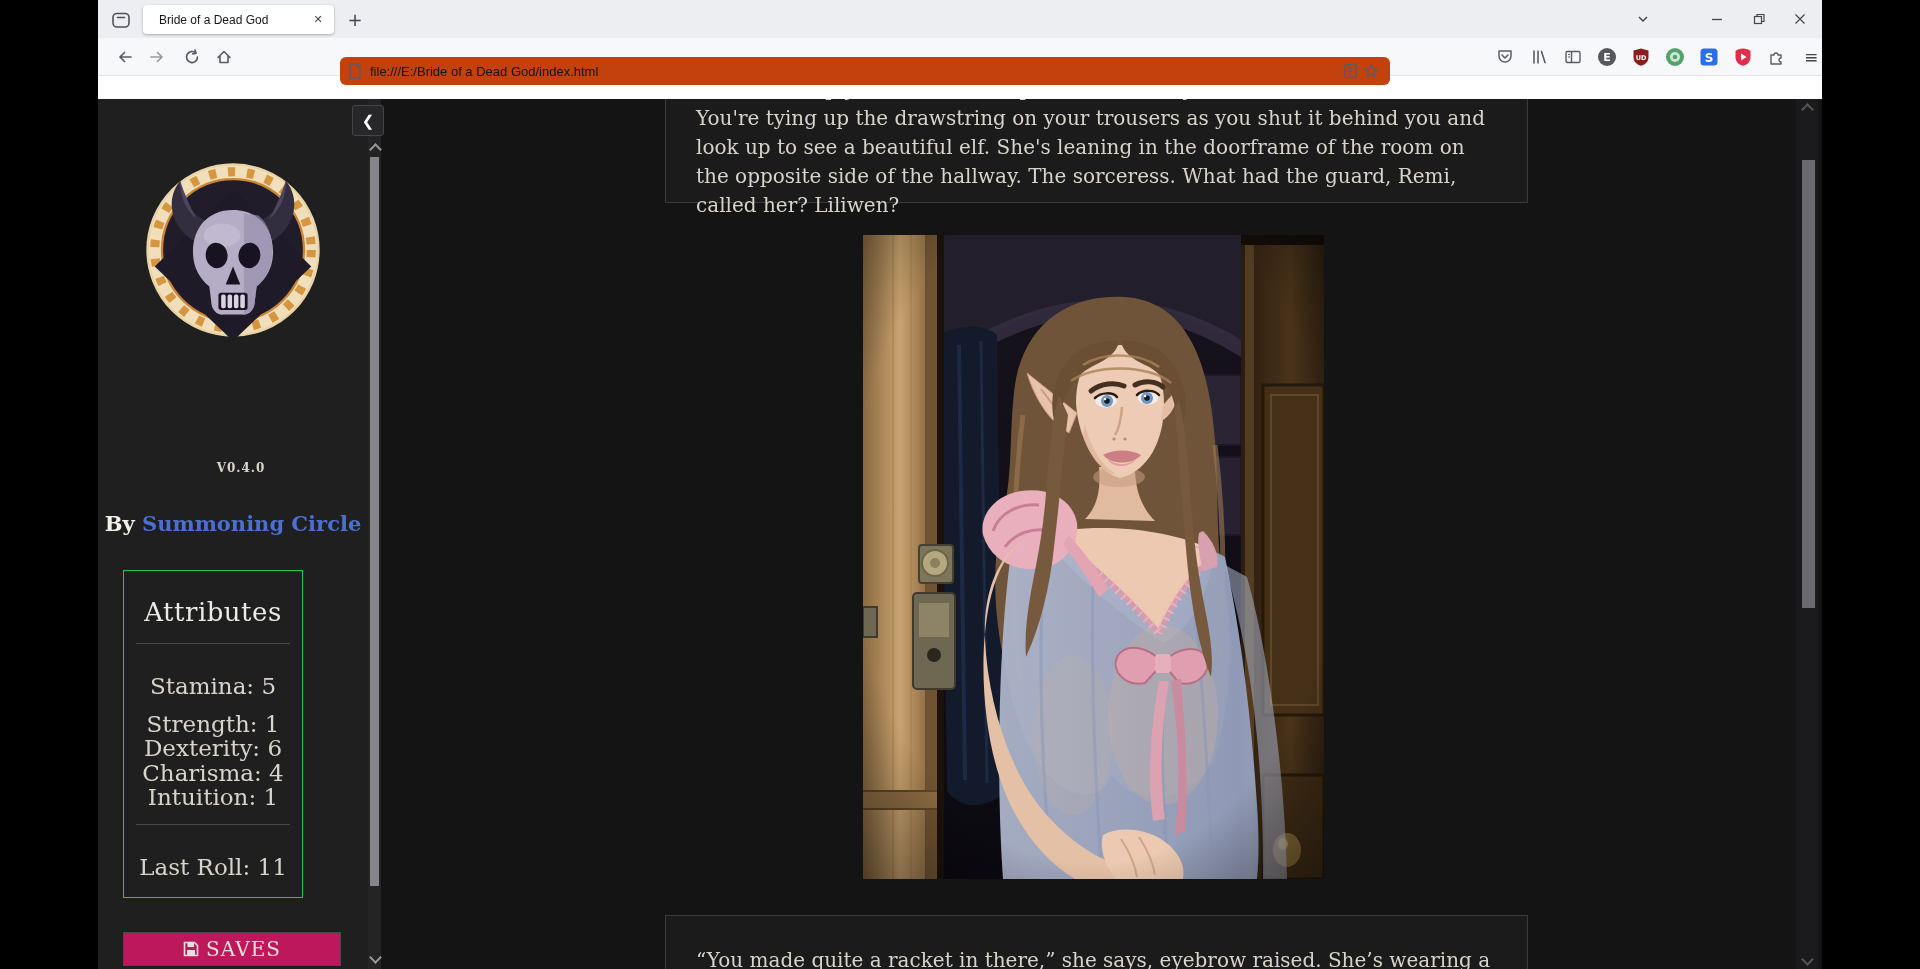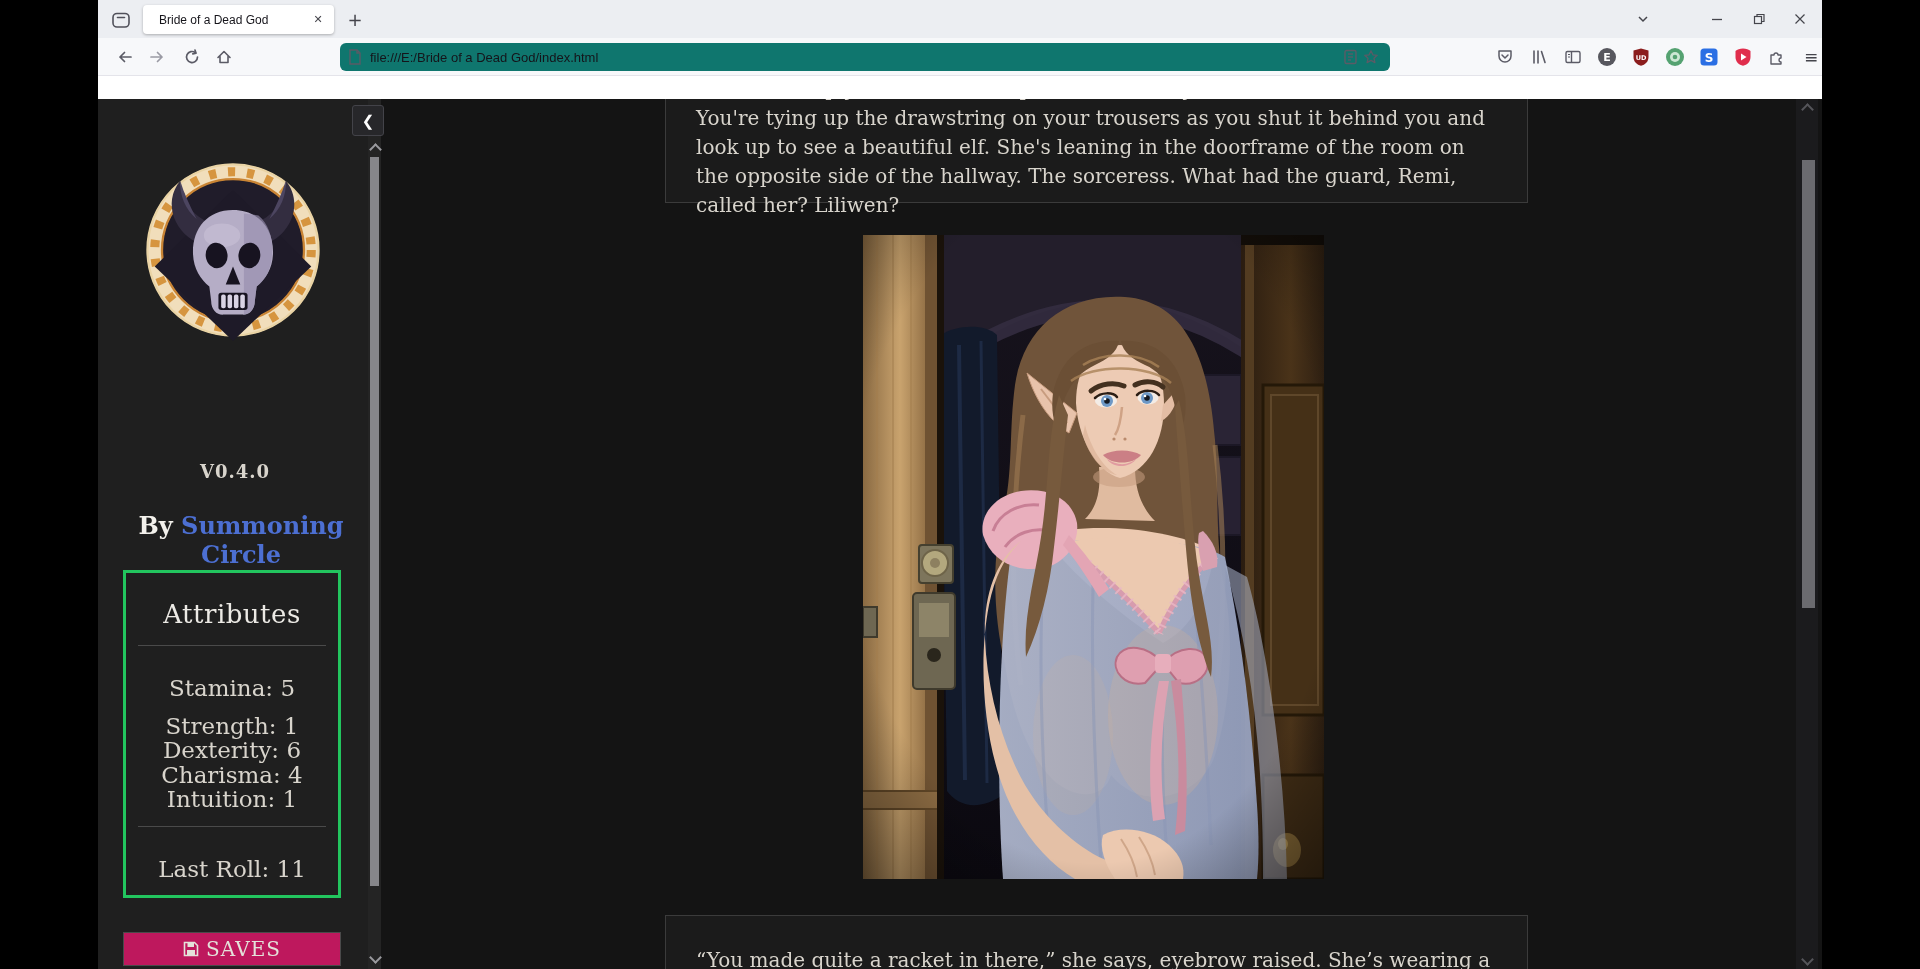--- a/index.html
+++ b/index.html
@@ -10,37 +10,37 @@
   #window{left:98px;top:0;width:1724px;height:969px;background:#fff;}
   
   #titlebar{left:0;top:0;width:1724px;height:38px;background:#eceef2;}
   #tab{left:45px;top:5px;width:191px;height:29px;background:#fff;border-radius:4px;
     box-shadow:0 1px 3px rgba(0,0,0,.28);display:flex;align-items:center;padding:0 8px 0 16px;box-sizing:border-box;}
   #tab .title{font-size:12px;color:#15141a;flex:1;white-space:nowrap;overflow:hidden;}
   .glyph-btn{display:flex;align-items:center;justify-content:center;color:#45454c;
     font-family:"DejaVu Sans",sans-serif;}
   
   #navbar{left:0;top:38px;width:1724px;height:38px;background:#f7f8fa;border-bottom:1px solid #e4e4ea;box-sizing:border-box;}
-  #urlbar{left:242px;top:5px;width:1050px;height:28px;background:#0f766e;border-radius:6px;
+  #urlbar{left:242px;top:19px;width:1050px;height:28px;background:#c2410c;border-radius:6px;
     display:flex;align-items:center;box-sizing:border-box;padding:0 8px;justify-content:center;}
   #urlbar .url-text{font-size:13px;color:#15141a;margin-left:8px;flex:1;white-space:nowrap;overflow:hidden;}
   
   #bookmarks{left:0;top:76px;width:1724px;height:23px;background:#fcfcfe;display:flex;align-items:center;}
   #bookmarks .bm{display:flex;align-items:center;margin-left:18px;gap:6px;}
   #bookmarks .bm span{font-size:12px;color:#24242c;}
   
   #page{left:0;top:99px;width:1724px;height:870px;background:#141414;overflow:hidden;
     font-family:"DejaVu Serif","Liberation Serif",serif;color:#d6d2ca;}
   #sidebar{left:0;top:0;width:270px;height:870px;background:#1f1f1f;text-align:center;}
   #sb-title{left:0;top:262px;width:270px;font-size:34px;line-height:47px;font-weight:bold;
     color:#f3f1ec;letter-spacing:1.5px;}
-  #sb-version{left:2px;top:362px;width:270px;font-size:18px;font-weight:bold;color:#d8d4cc;letter-spacing:1px;}
-  #sb-byline{left:8px;top:412px;width:270px;font-size:24px;font-weight:bold;color:#f3f1ec;}
+  #sb-version{left:8px;top:362px;width:270px;font-size:12px;font-weight:bold;color:#d8d4cc;letter-spacing:1px;}
+  #sb-byline{left:0;top:412px;width:270px;font-size:21px;font-weight:bold;color:#f3f1ec;}
   #sb-byline a{color:#4c6fd2;text-decoration:none;}
-  #attr-box{left:25px;top:471px;width:218px;height:328px;border:3px solid #22c55e;box-sizing:border-box;}
+  #attr-box{left:25px;top:471px;width:180px;height:328px;border:1px solid #22c55e;box-sizing:border-box;}
   #attr-box h2{margin:26px 0 0 0;font-size:26px;font-weight:normal;color:#eceae5;letter-spacing:.5px;}
   #attr-box hr{border:none;border-top:1px solid #4a4a4a;margin:16px 12px 0 12px;}
   #attr-box .stat{font-size:23px;line-height:24.5px;color:#d8d4cc;}
   #attr-stamina{margin-top:30px;}
   #attr-stats{margin-top:13px;}
   #attr-hr2{margin-top:14px !important;}
   #attr-roll{margin-top:30px;}
   #saves-btn{left:25px;top:833px;width:218px;height:34px;border:1px solid #4a4a4a;box-sizing:border-box;
     display:flex;align-items:center;justify-content:center;gap:7px;font-size:20px;color:#e4e1da;
     letter-spacing:1px;cursor:pointer;background:#be185d;}

